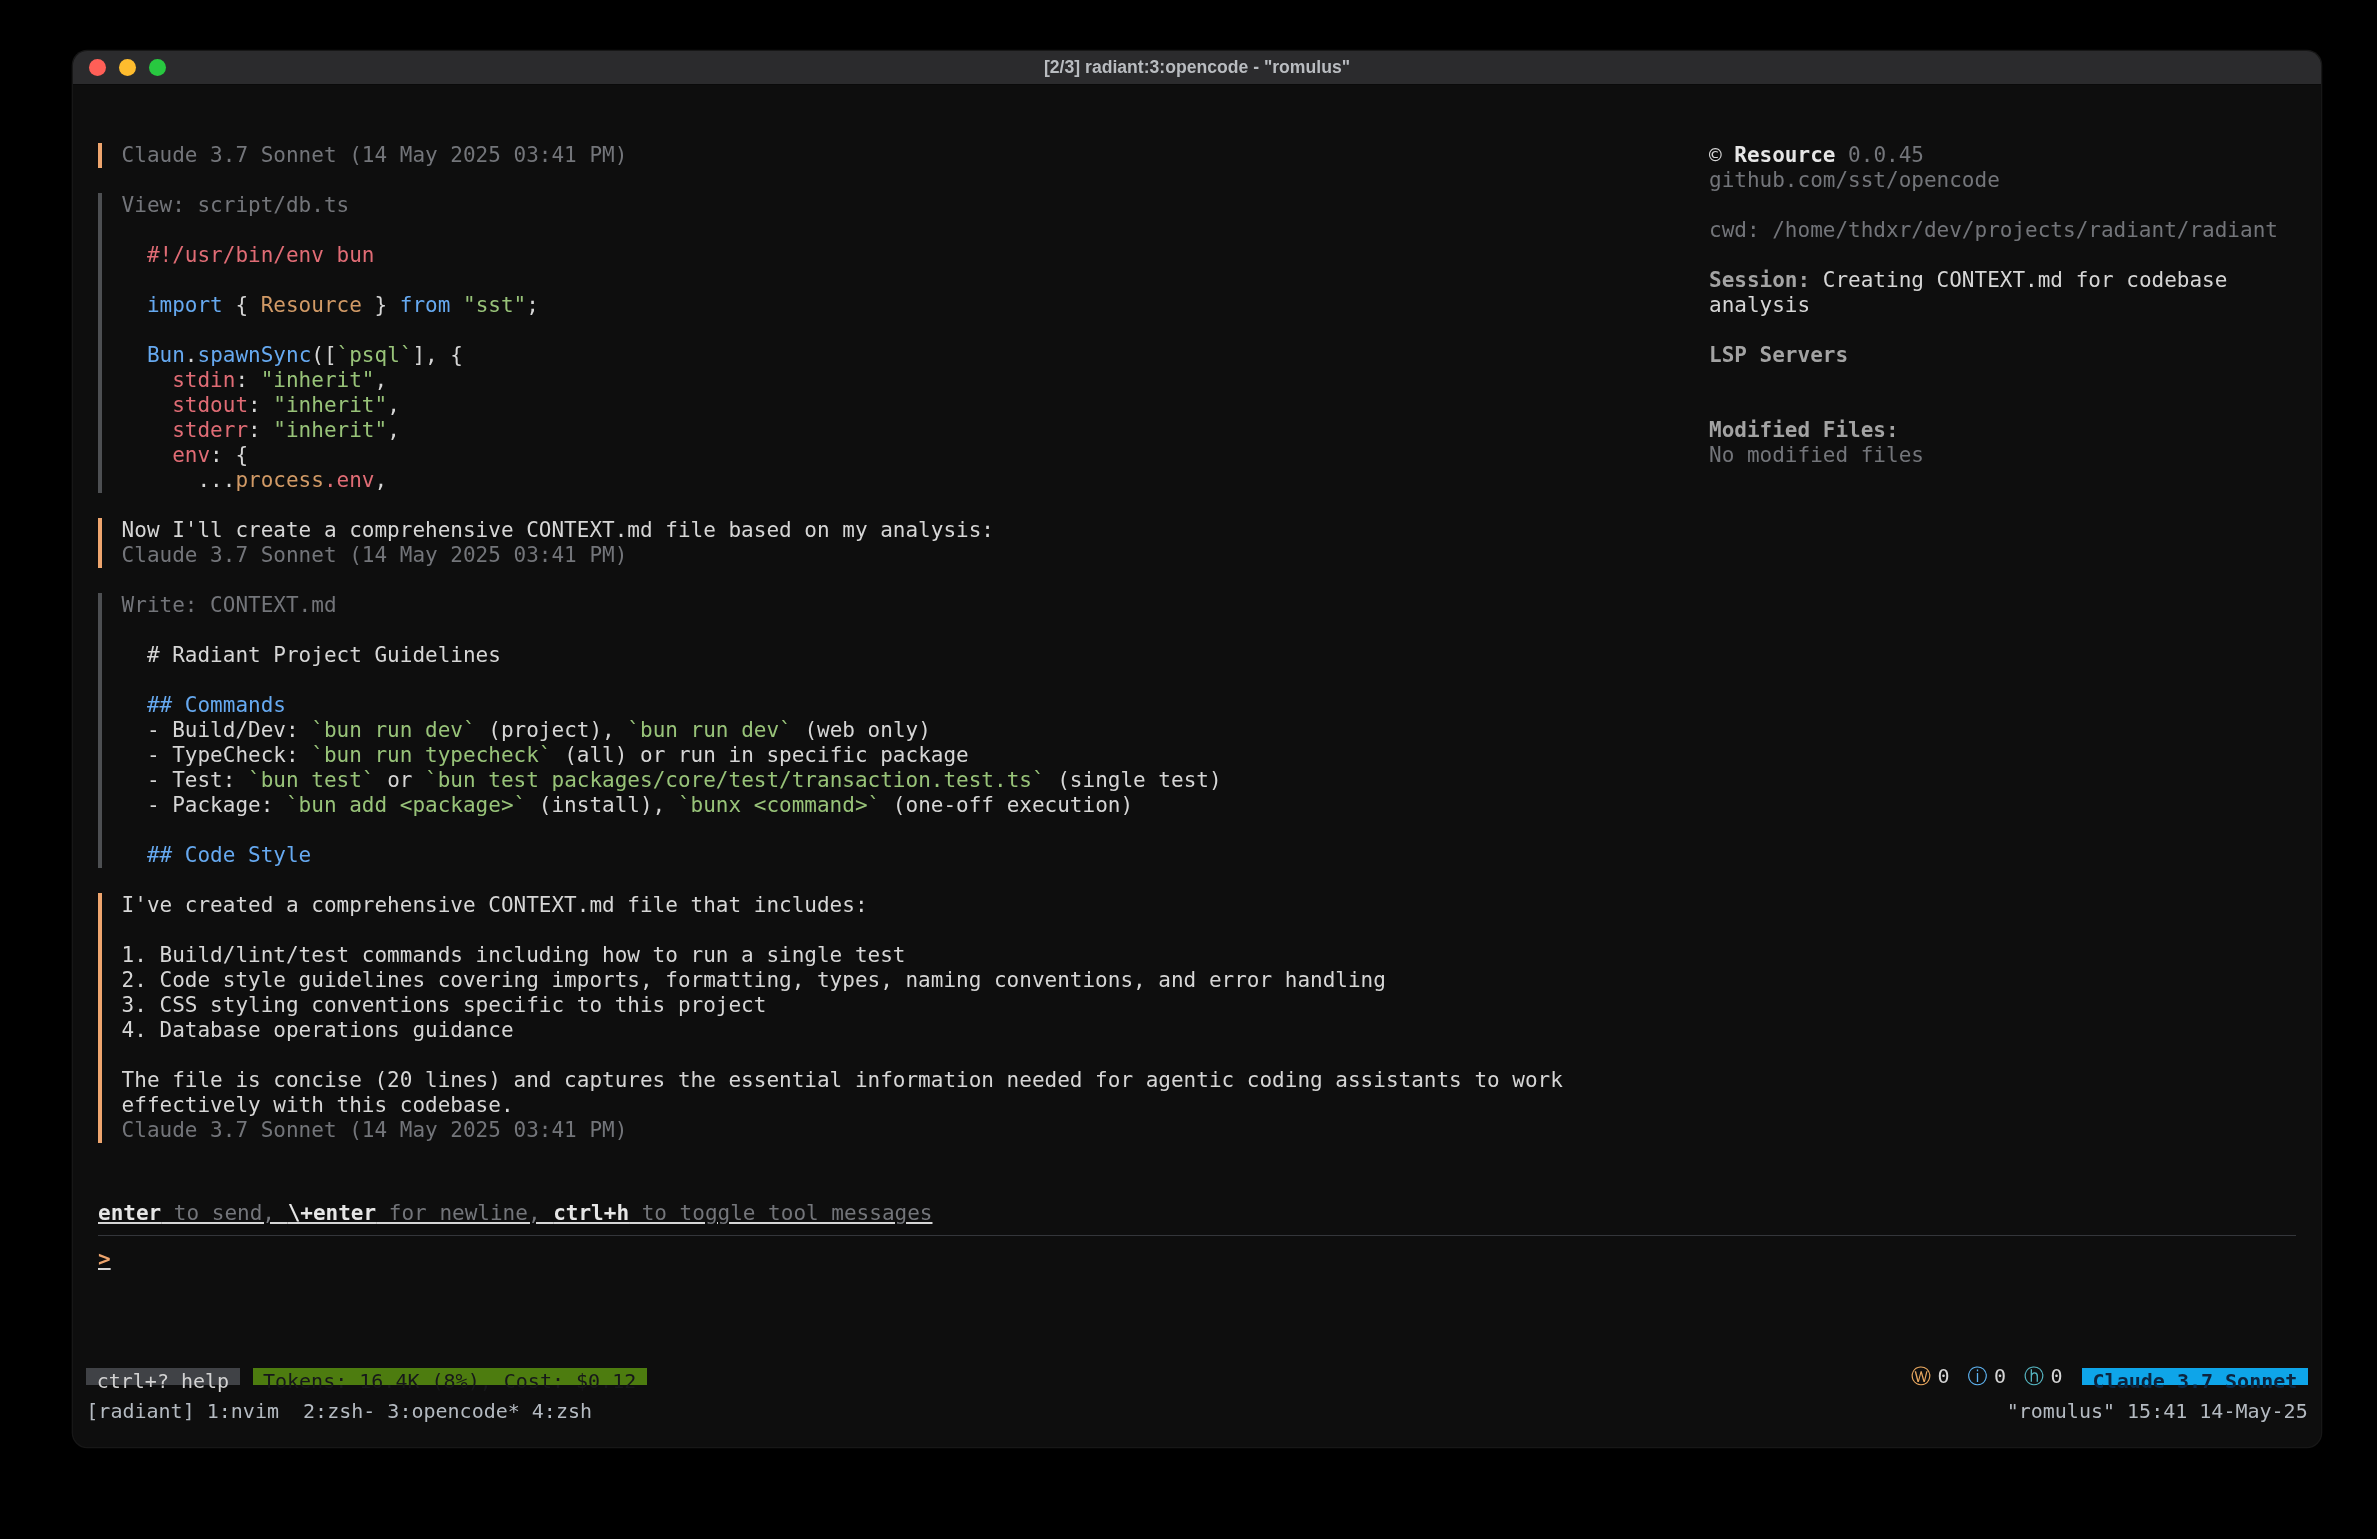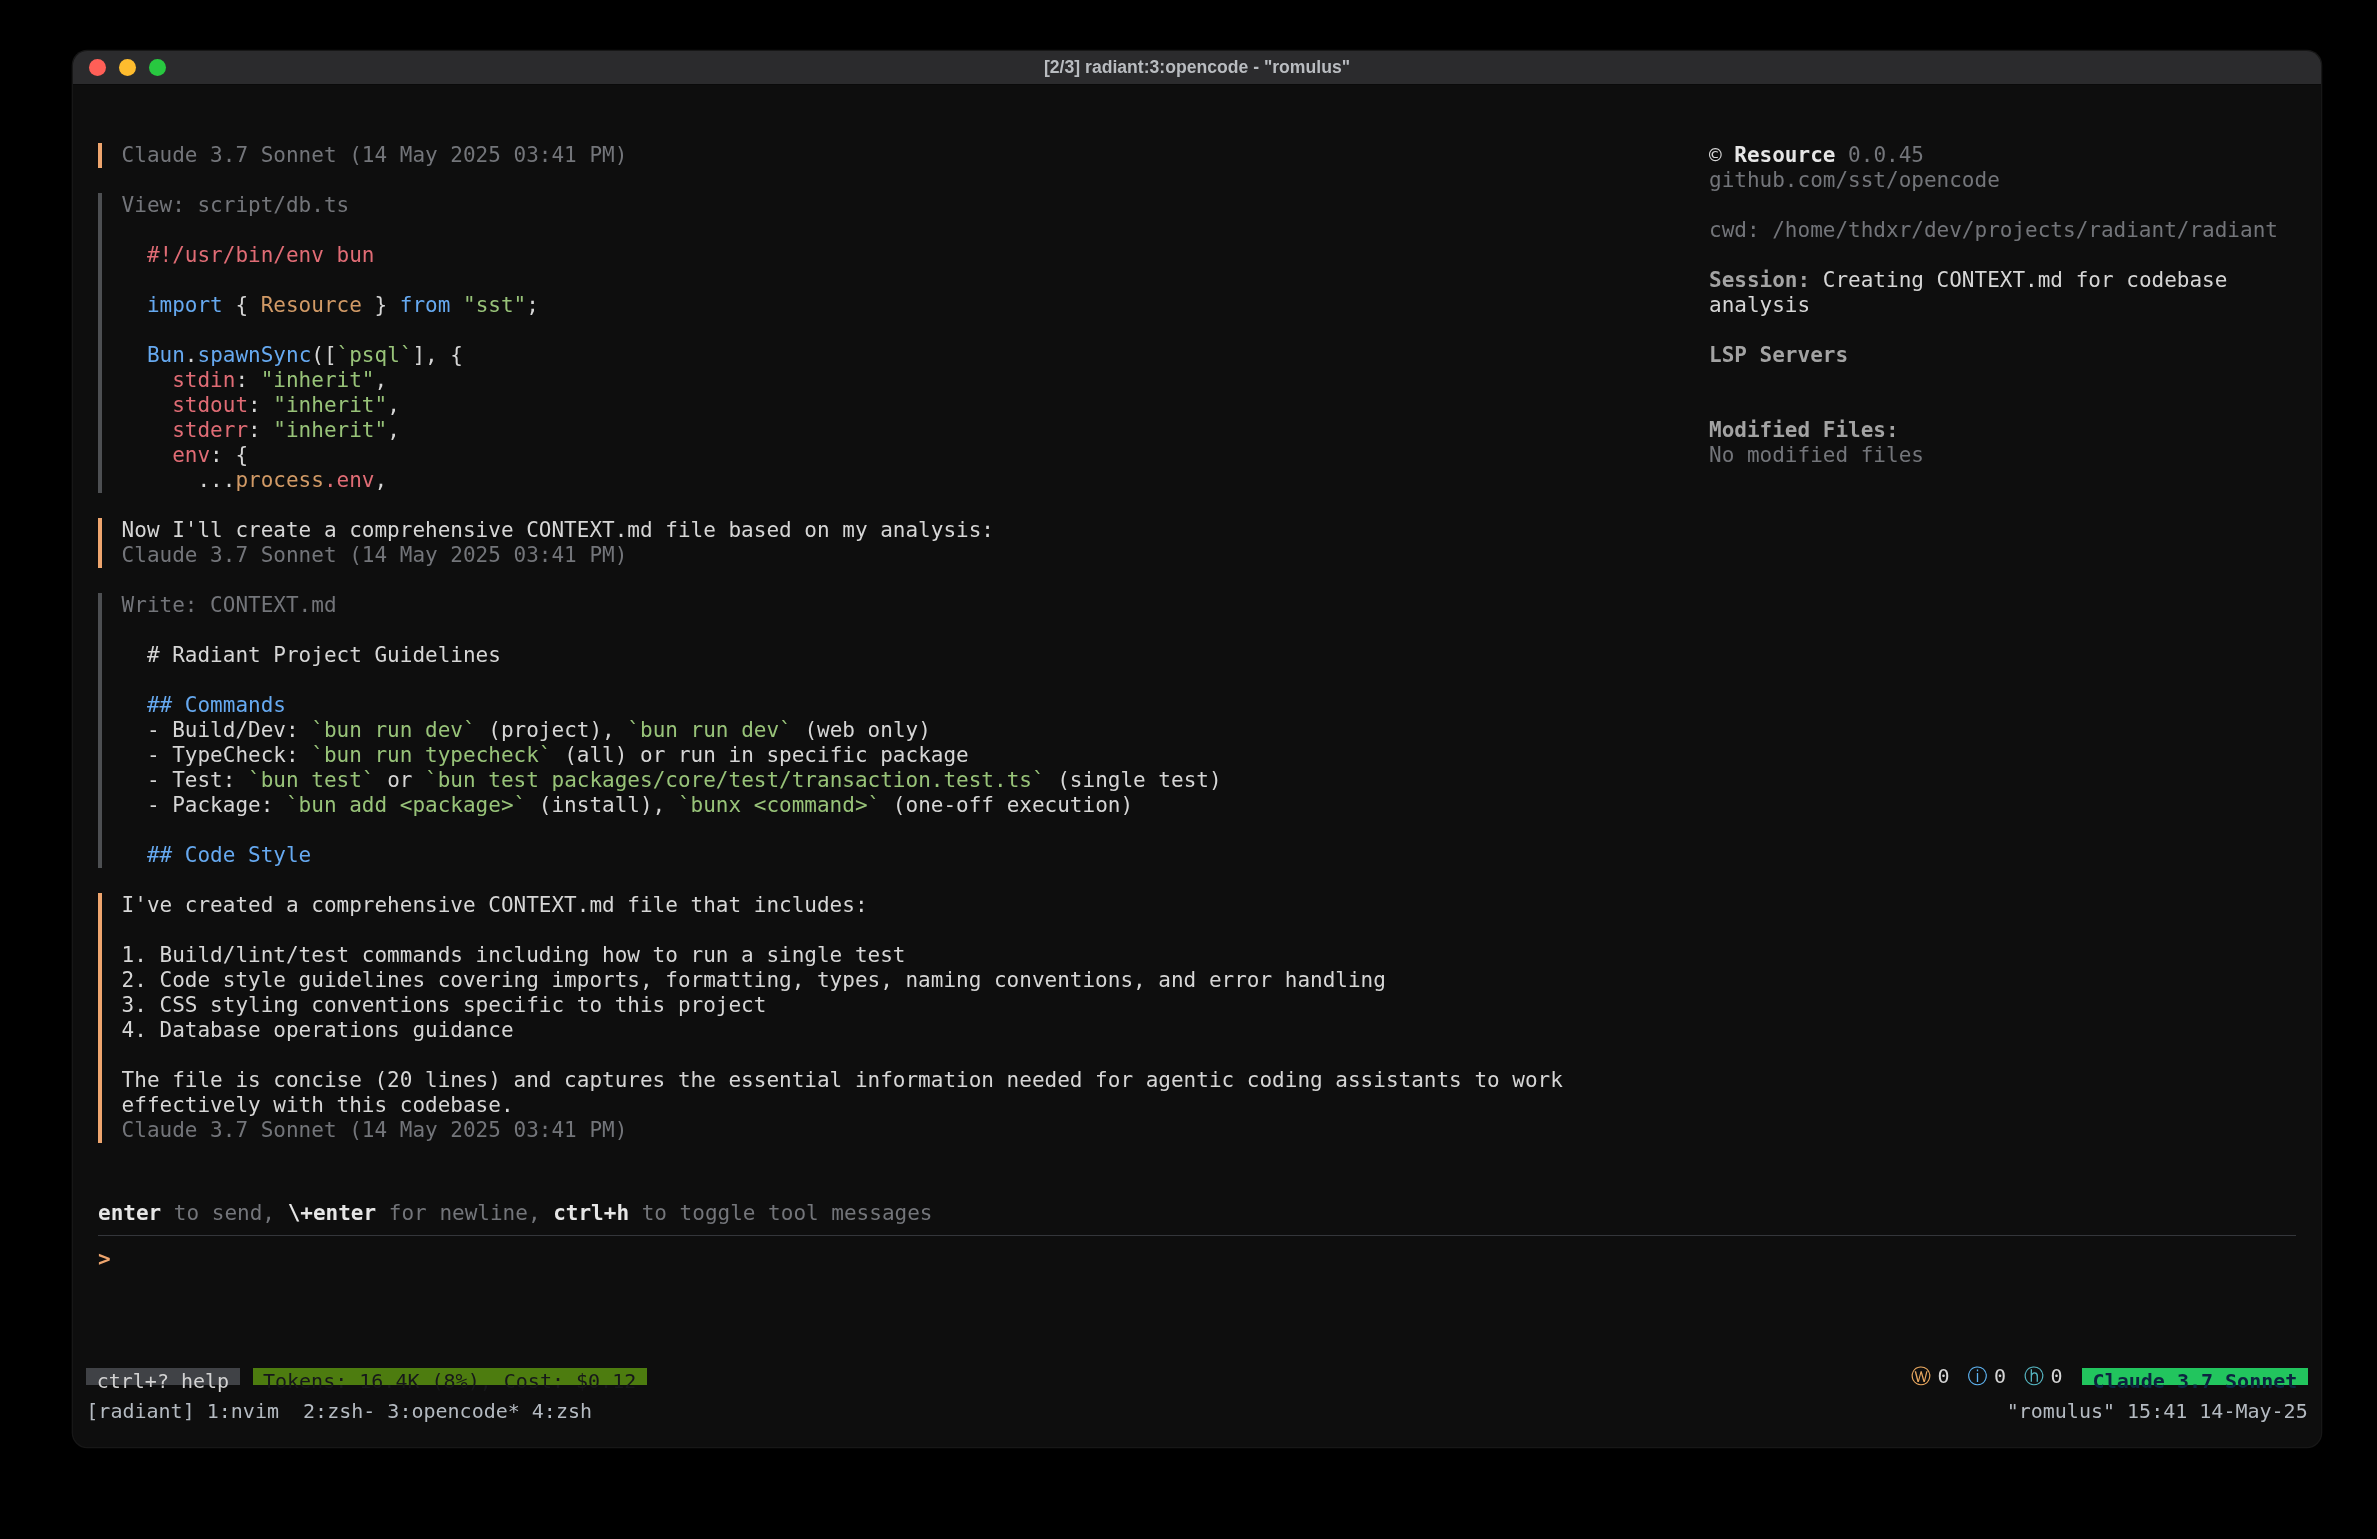--- a/index.html
+++ b/index.html
@@ -42,33 +42,33 @@
 
   .c-fg  { color:#d6d6d6; }
   .c-mut { color:#73757a; }
   .c-red { color:#e06c75;text-align:center; }
   .c-org { color:#d19a66; }
   .c-grn { color:#98c379; }
   .c-blu { color:#66a9f0; }
   .c-key { color:#e6e6e6; font-weight:bold; }
   .c-orgb{ color:#a3a3a3; font-weight:bold; }
 
-  .input-area { flex:0 0 auto; padding-bottom:91px; }
+  .input-area { flex:0 0 auto; padding-bottom:91px;text-decoration:underline; }
   .help-line { margin-bottom:9px; }
   .input-rule { border-top:1.3px solid #34363b; margin-bottom:10.4px; }
   .prompt-row { color:#eea56e; font-weight:bold; }
 
   .status-bar {
     flex:0 0 auto; display:flex; align-items:center; gap:13px;
     margin:0 -11.7px; height:27px; font-size:20px;
   }
   .badge { padding:0 10.4px; height:17px; line-height:27px; white-space:pre; }
   .badge.help   { background:#404246; color:#d2d2d2; }
   .badge.tokens { background:#4d7c0f; color:#17181a; }
-  .badge.model  { background:#22c55e; color:#0c2540; font-weight:bold; }
+  .badge.model  { background:#0ea5e9; color:#0c2540; font-weight:bold; }
   .right-group { margin-left:auto; display:flex; align-items:center; gap:19.6px; }
   .diag { display:flex; gap:18px; }
   .diag-item { display:flex; gap:6.5px; align-items:center; color:#d6d6d6; }
 
   .tmux-bar {
     flex:0 0 auto; display:flex; justify-content:space-between;
     margin:7.8px -11.7px 0; height:26px; line-height:26px;
     color:#b4bac1; font-size:20px;
   }
   .tmux-bar span { white-space:pre; }

